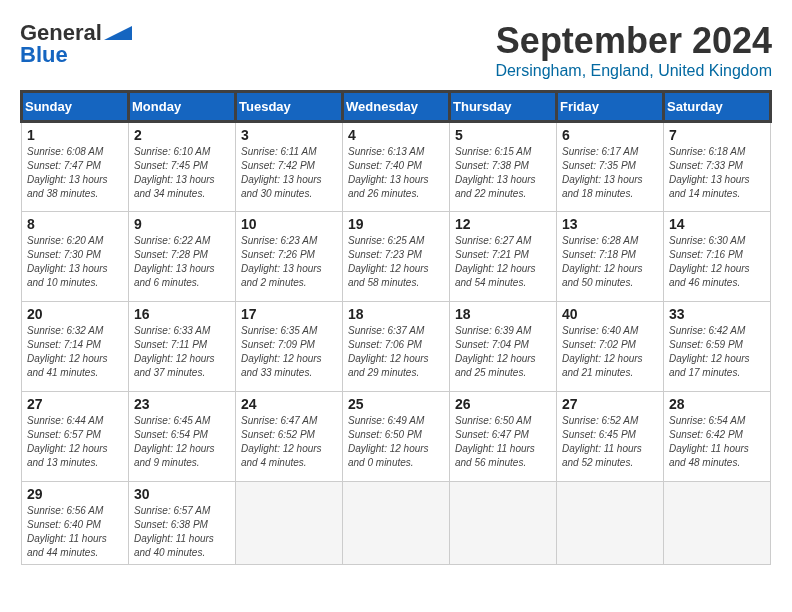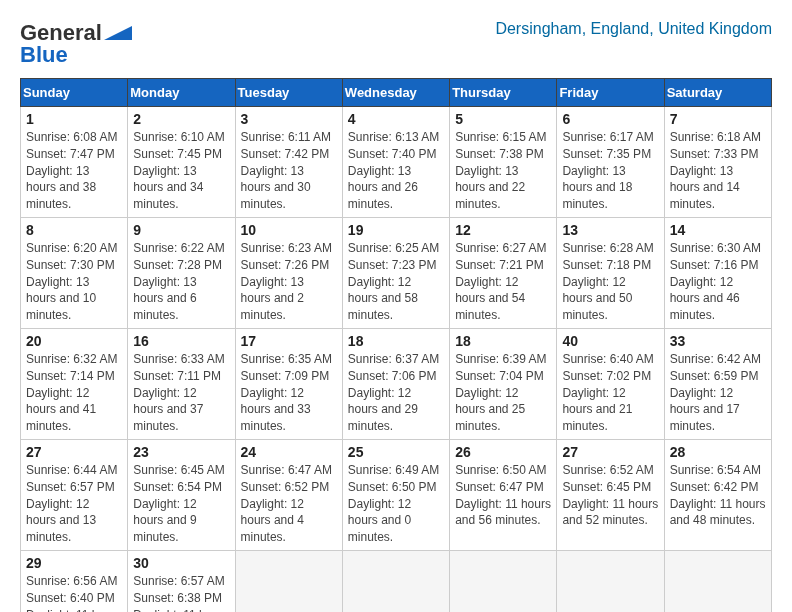--- a/index.html
+++ b/index.html
@@ -43,43 +43,44 @@
       border-collapse: collapse;
       font-size: 11px;
     }
     .calendar th {
       background: #1565C0;
       color: #fff;
       padding: 6px 2px;
       text-align: left;
       font-size: 13px;
       font-weight: bold;
-      border: 1px solid #404040;
+      border: 3px solid #404040;
     }
     .calendar td {
       border: 1px solid #ccc;
       vertical-align: top;
       padding: 4px 5px;
       width: 107px;
       min-height: 80px;
       background: #fff;
     }
     .calendar td.empty {
       background: #f5f5f5;
     }
     .day-num {
       font-size: 14px;
       font-weight: bold;
       color: #222;
       margin-bottom: 2px;
     }
     .day-info {
       color: #444;
-      font-size: 12px;
+      font-size: 10px;
       line-height: 1.4;
+      font-style: italic;
     }
     .week-row td {
       height: 90px;
     }
     .last-row td {
       height: 80px;
     }
   </style>
 </head>
 <body>
@@ -88,20 +89,21 @@
   <div class="logo">
     <div style="display:flex;align-items:center;">
       <span style="font-size:22px;font-weight:bold;color:#333;text-align:right;">General</span>
       <svg class="logo-arrow" viewBox="0 0 28 14">
         <polygon points="0,14 28,0 28,14" fill="#1565C0"></polygon>
       </svg>
     </div>
     <span style="font-size:22px;font-weight:bold;color:#1565C0;margin-top:-4px;">Blue</span>
   </div>
   <div class="title-block">
+    <div class="month-title">September 2024</div>
     <div class="location">Dersingham, England, United Kingdom</div>
   </div>
 </div>
 
 <table class="calendar">
   <thead>
     <tr>
 
     <th>Sunday</th>
         <th>Monday</th>

